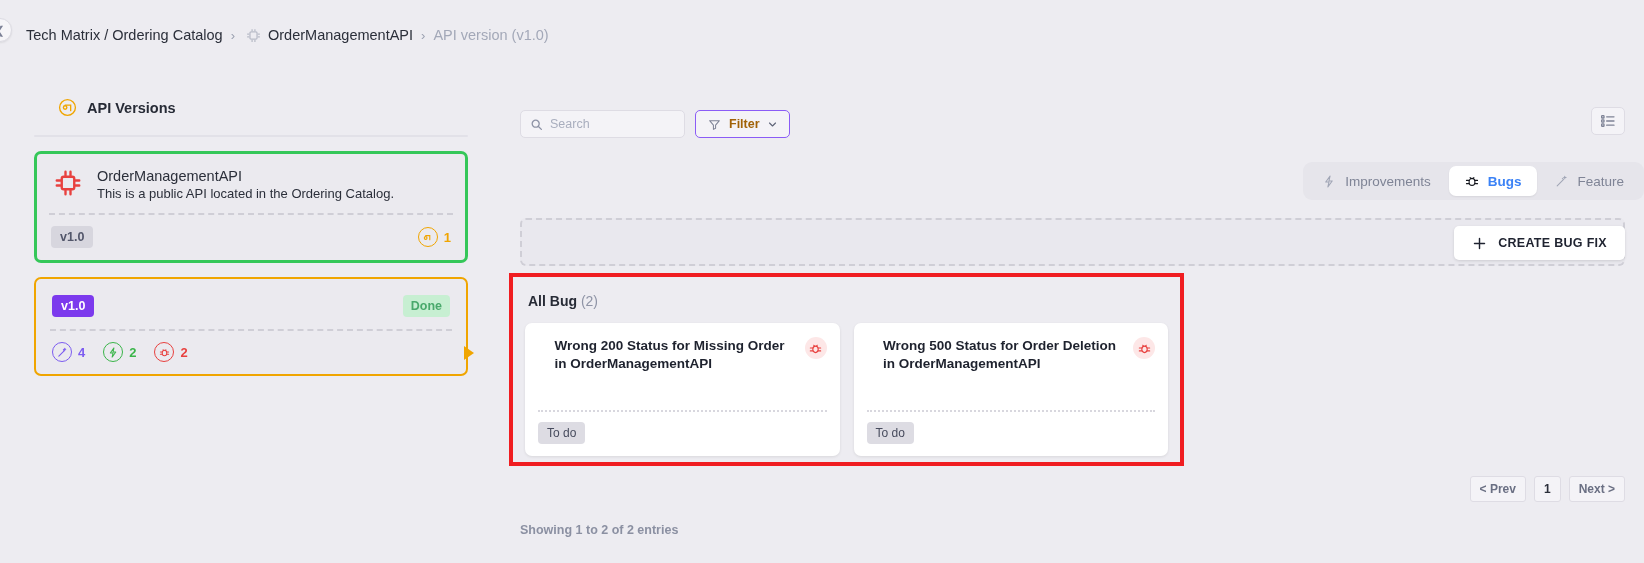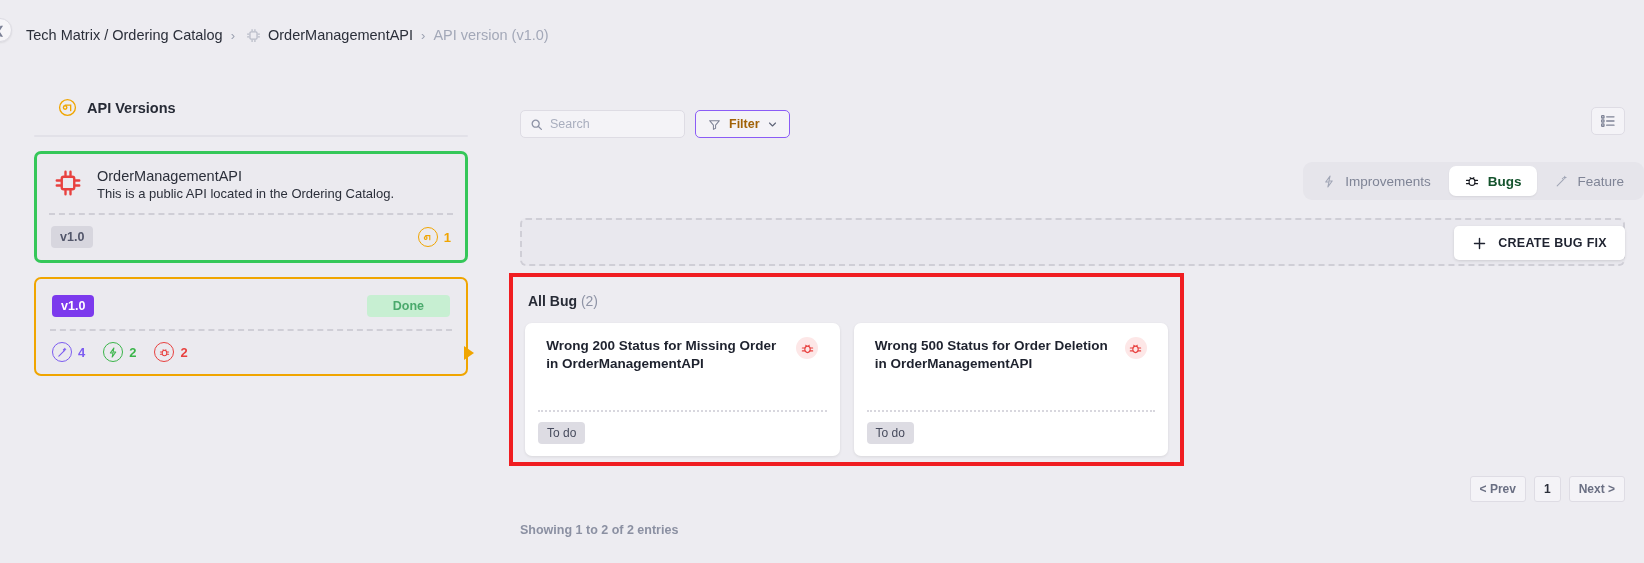--- a/index.html
+++ b/index.html
@@ -56,21 +56,21 @@
   .tag-grey {
     background: #d7d6de; color: #52566a; font-size: 12.5px; font-weight: bold;
     border-radius: 4px; padding: 4px 9px;
   }
   .tag-purple {
     background: #7c3aed; color: #fff; font-size: 12.5px; font-weight: bold;
     border-radius: 4px; padding: 4px 9px;
   }
   .tag-done {
     background: #c7efd2; color: #4aa96c; font-size: 12.5px; font-weight: bold;
-    border-radius: 4px; padding: 4px 26px;
+    border-radius: 4px; padding: 4px 8px;
   }
   .count-pill { display: flex; align-items: center; gap: 6px; font-size: 13px; font-weight: bold; }
   .ring {
     width: 20px; height: 20px; border-radius: 50%;
     display: flex; align-items: center; justify-content: center;
     font-size: 11px; border: 1.5px solid currentColor;
   }
   .stat-row { display: flex; align-items: center; gap: 18px; padding: 11px 4px 12px 4px; }
   .orange-arrow {
     position: absolute; left: 464px; top: 276px;
@@ -106,21 +106,21 @@
   .tabs {
     position: absolute; right: 0; top: 92px;
     background: #e6e5eb; border-radius: 9px; padding: 4px;
     display: flex; align-items: center; gap: 2px; height: 38px;
   }
   .tab {
     display: flex; align-items: center; gap: 9px;
     padding: 0 16px; height: 30px; border-radius: 7px;
     font-size: 13.5px; color: #7f8496; font-weight: normal;
   }
-  .tab.active { background: #fff; color: #14532d; font-weight: bold; box-shadow: 0 1px 2px rgba(0,0,0,.07); }
+  .tab.active { background: #fff; color: #3b82f6; font-weight: bold; box-shadow: 0 1px 2px rgba(0,0,0,.07); }
 
   .create-strip {
     position: absolute; left: 20px; right: 19px; top: 148px; height: 48px;
     border: 2px dashed #cfced6; border-radius: 6px; background: #e9e8ee;
   }
   .create-btn {
     position: absolute; right: 19px; top: 156px; height: 34px;
     background: #fff; border-radius: 5px; box-shadow: 0 1px 3px rgba(0,0,0,.12);
     display: flex; align-items: center; gap: 11px; padding: 0 18px;
     font-size: 12.5px; font-weight: bold; letter-spacing: .3px; color: #1f2330;
@@ -130,21 +130,21 @@
     position: absolute; left: 9px; top: 203px; width: 675px; height: 193px;
     border: 4px solid #f01d21; background: #edecf1; padding: 10px 12px;
   }
   .all-bug-title { font-size: 14px; font-weight: bold; color: #272b36; padding: 6px 3px 0 3px; }
   .all-bug-count { color: #8f94a6; font-weight: normal; }
   .cards { display: flex; gap: 14px; margin-top: 14px; }
   .bug-card {
     width: 317px; height: 133px; background: #fff; border-radius: 7px;
     box-shadow: 0 1px 3px rgba(0,0,0,.09); display: flex; flex-direction: column;
   }
-  .bug-card-top { flex: 1; display: flex; justify-content: center; gap: 10px; padding: 14px 13px 0 13px; }
+  .bug-card-top { flex: 1; display: flex; justify-content: flex-end; gap: 10px; padding: 14px 13px 0 13px; }
   .bug-card-title { font-size: 13.5px; font-weight: bold; color: #1e222e; line-height: 1.35; max-width: 240px; }
   .bug-badge {
     width: 22px; height: 22px; border-radius: 50%; background: #fde7e7;
     display: flex; align-items: center; justify-content: center; flex: none;
   }
   .bug-card-sep { border-top: 2px dotted #d8d7de; margin: 0 13px; }
   .bug-card-foot { padding: 10px 13px 12px 13px; }
   .todo-chip {
     display: inline-block; background: #dddce3; color: #474b5d;
     font-size: 12px; border-radius: 4px; padding: 4px 9px;

